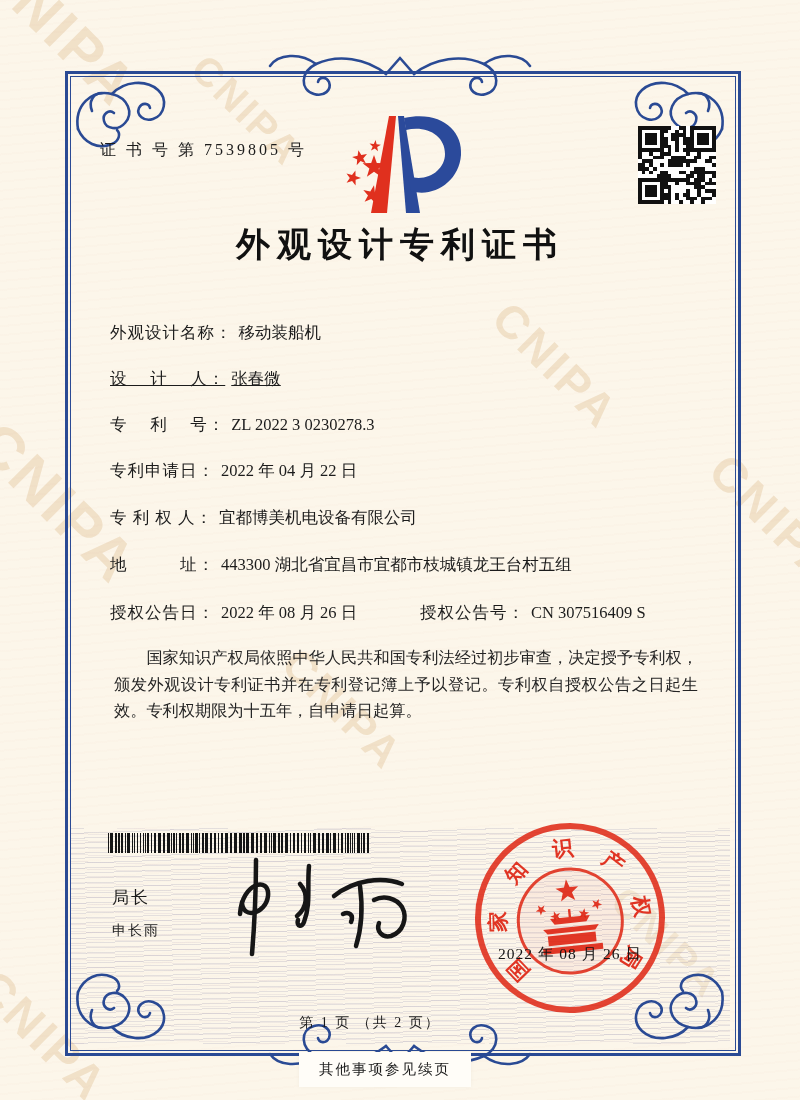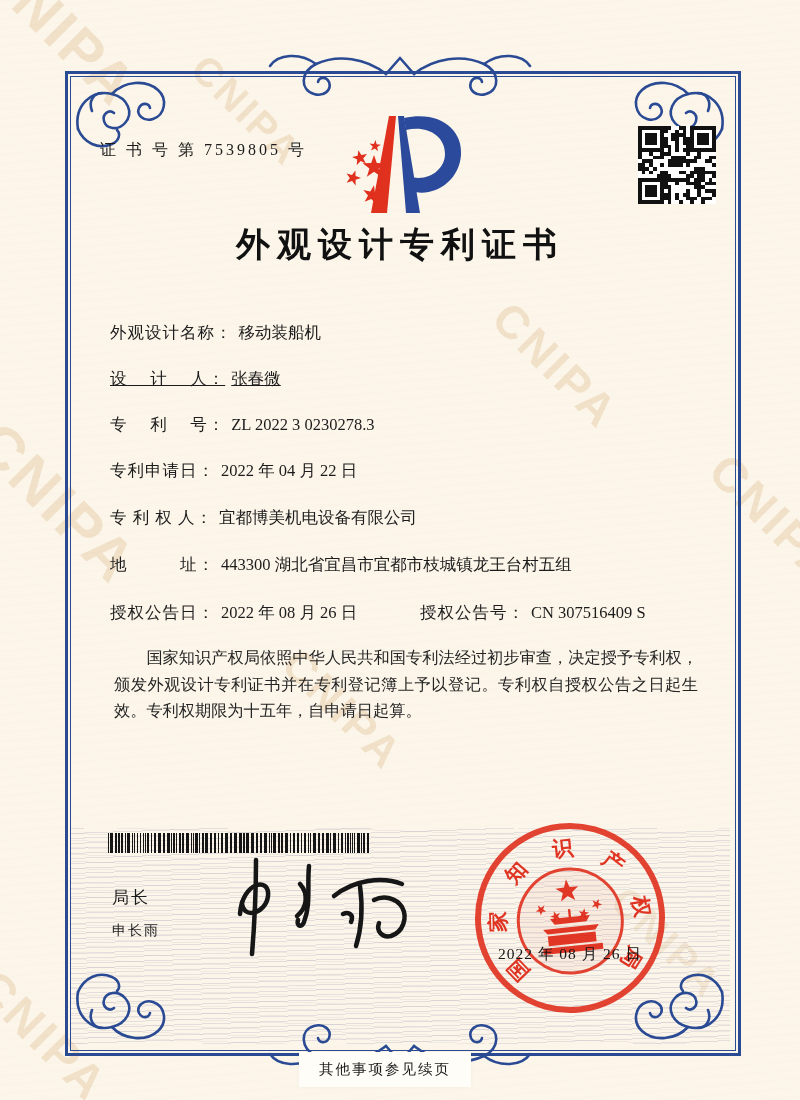--- a/index.html
+++ b/index.html
@@ -529,15 +529,16 @@
         <path d="M-20,-2 L20,-2 L16,4 L-16,4 Z"></path>
         <path d="M-28,8 L28,8 L24,13 L-24,13 Z"></path>
         <path d="M-24,15 L24,15 L24,25 L-24,25 Z"></path>
         <path d="M-30,27 L30,27 L30,33 L-30,33 Z"></path>
         <rect x="-1.2" y="-10" width="2.4" height="8"></rect>
       </g>
     </svg>
   </div>
   <div class="seal-date">2022 年 08 月 26 日</div>
 
+  <div class="page-info">第 1 页 （共 2 页）</div>
   <div class="note-box">其他事项参见续页</div>
 
 </div>
 
 </body></html>

